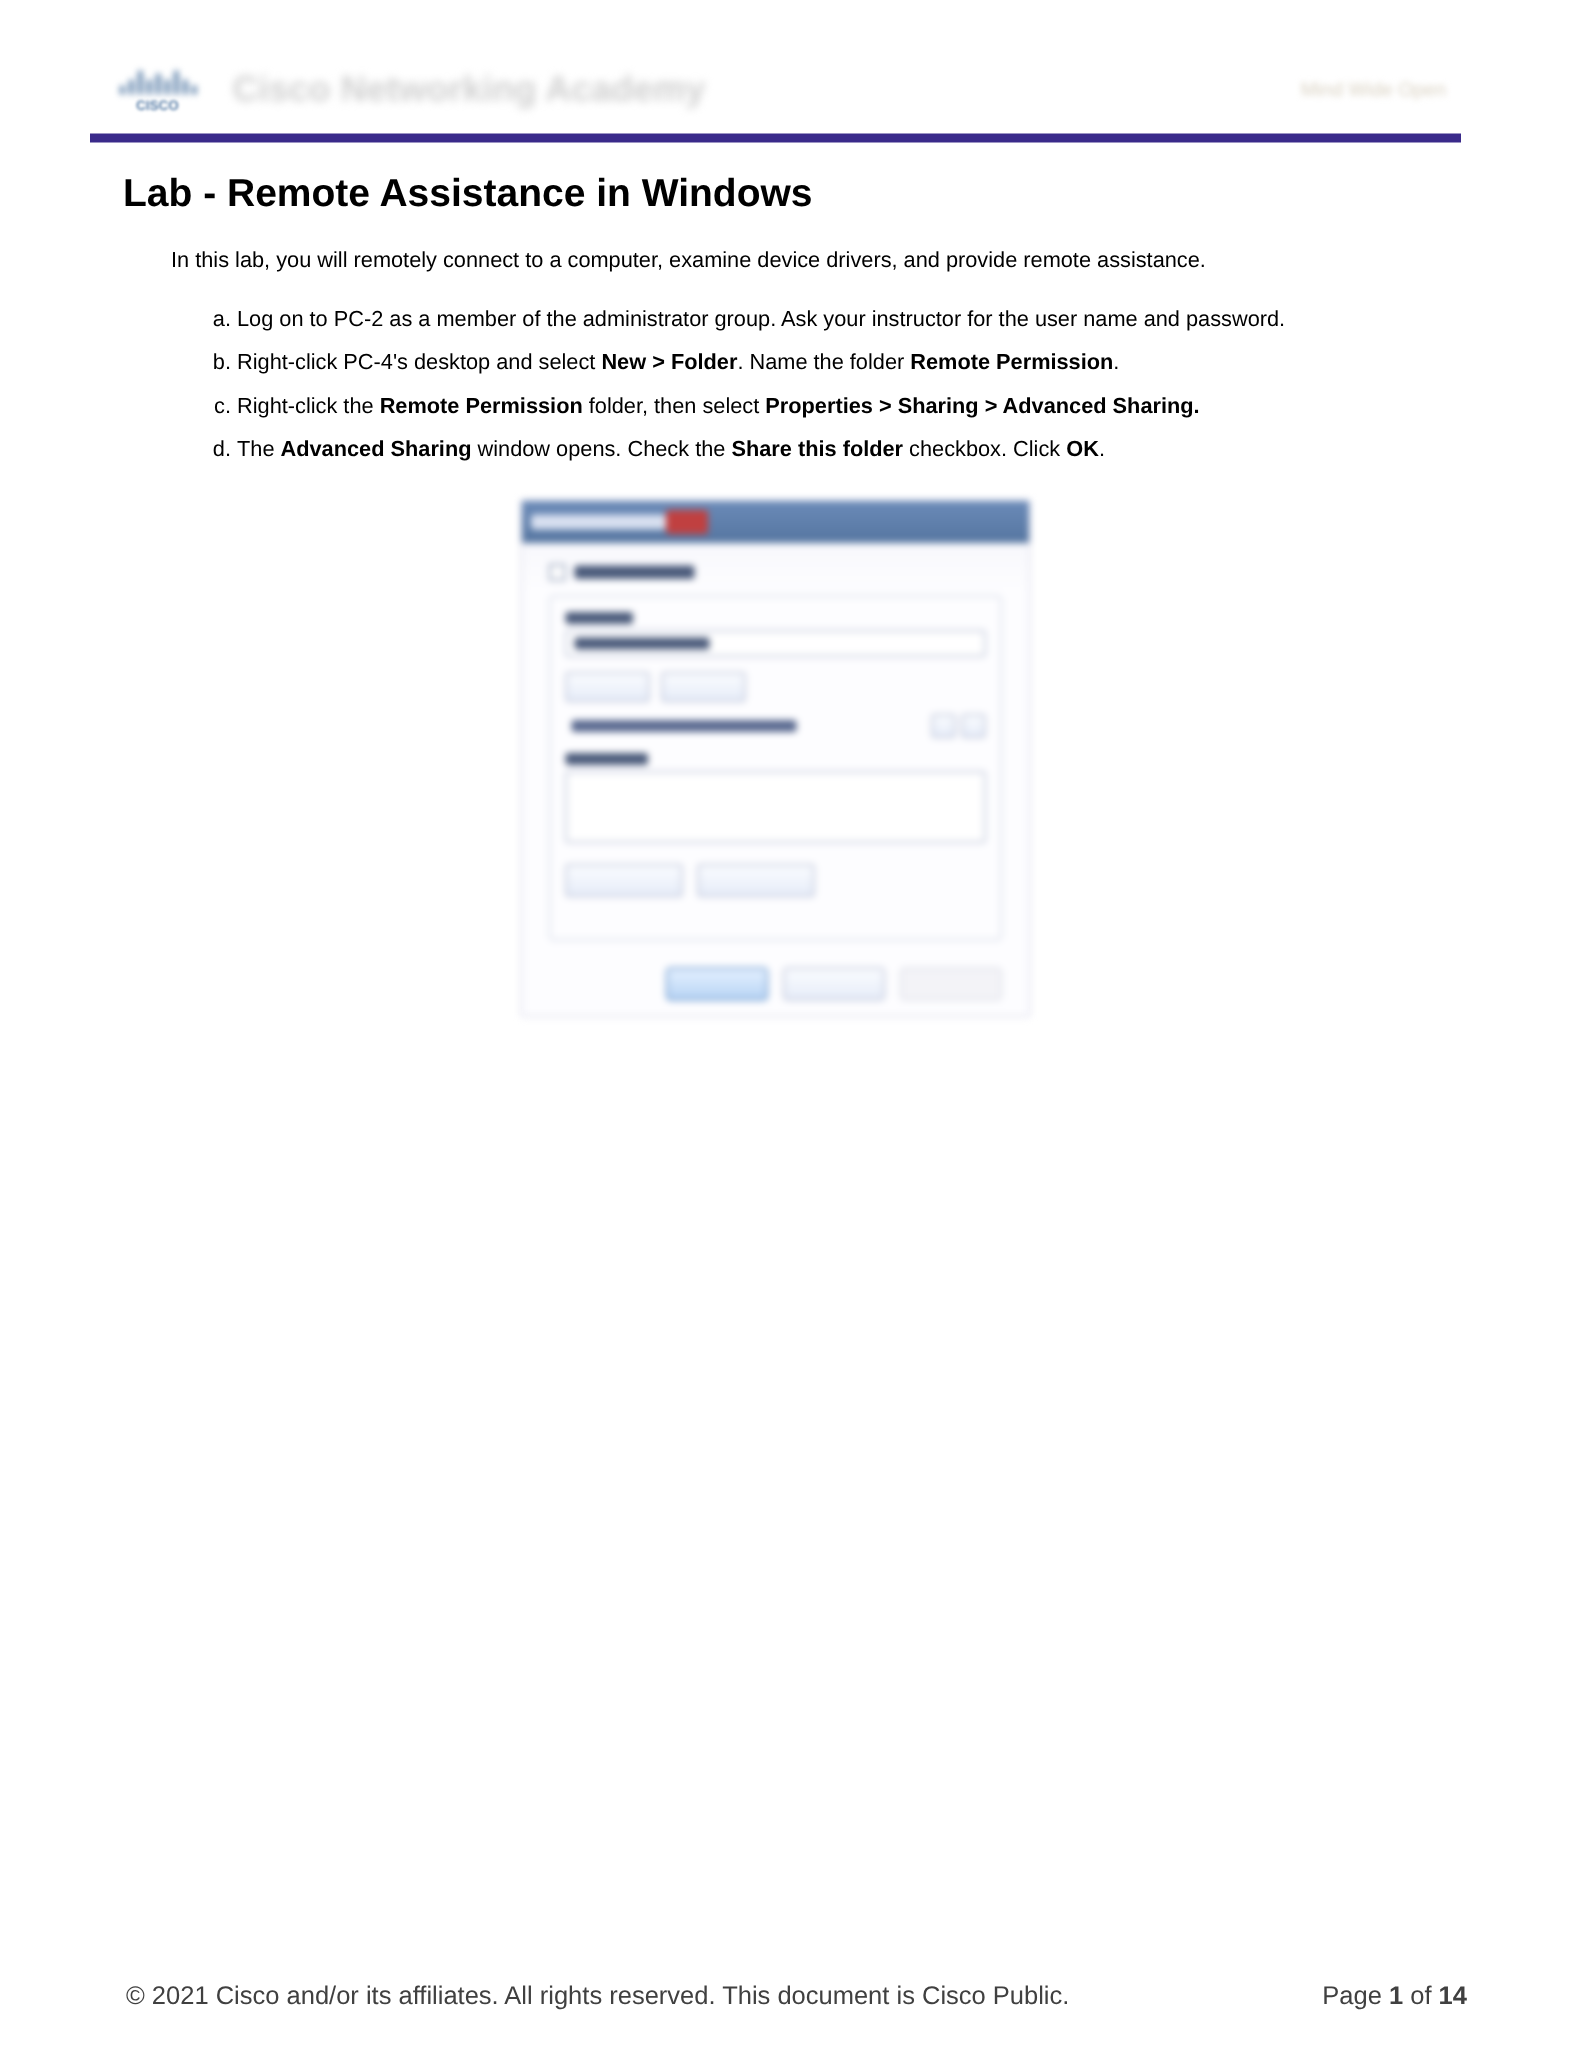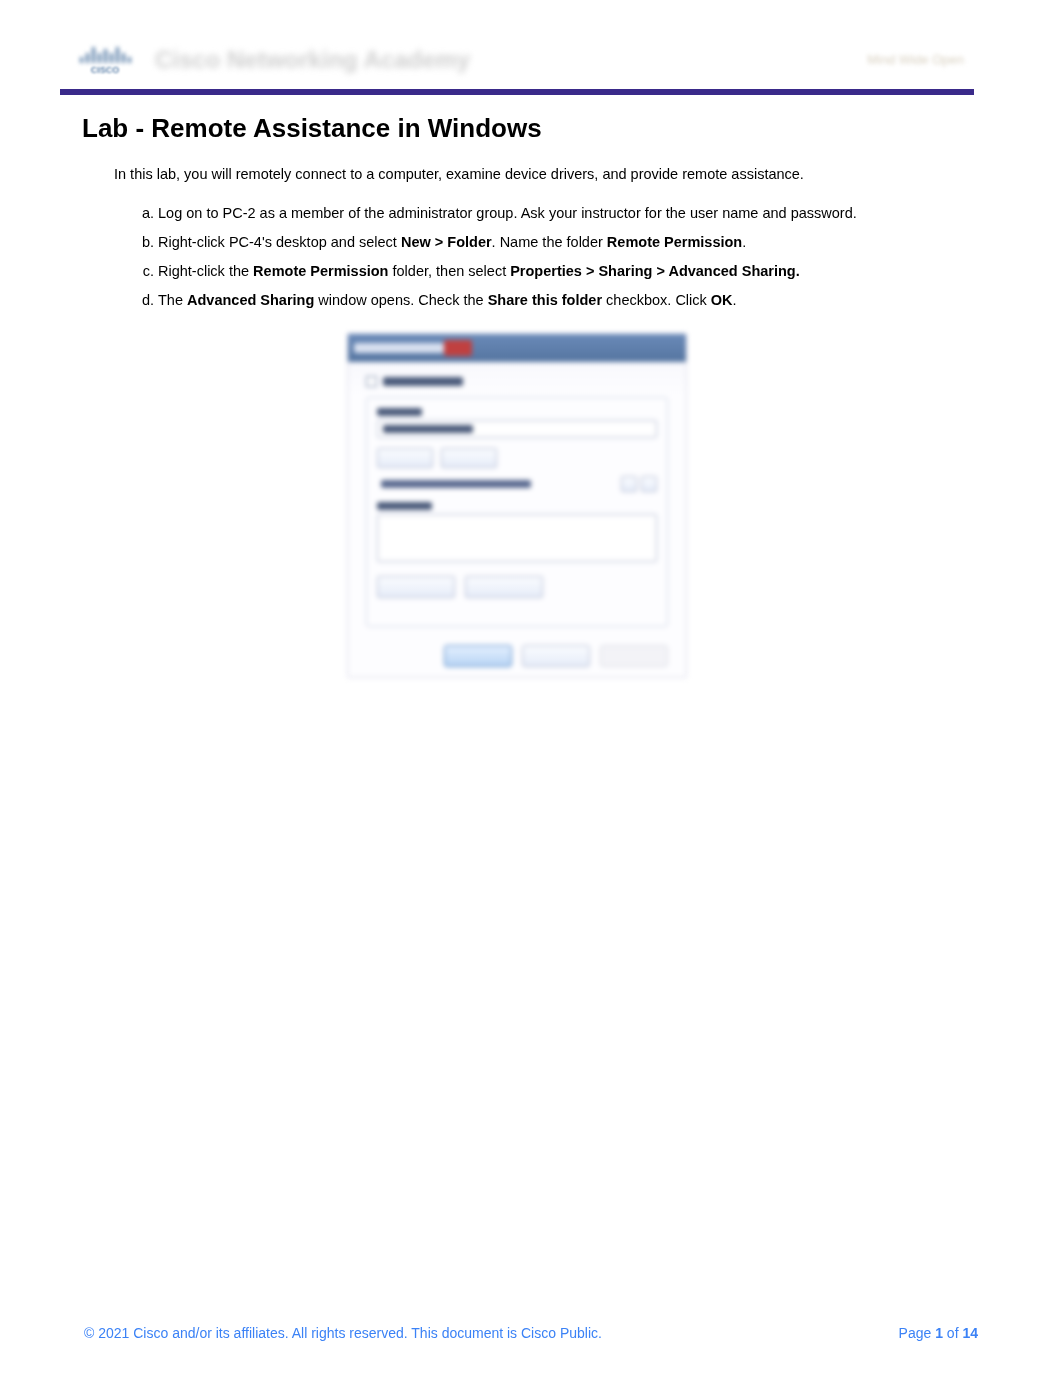--- a/index.html
+++ b/index.html
@@ -280,22 +280,22 @@
       background: linear-gradient(#fafcff,#e6ecf8);
       border-radius: 2px;
     }
     .footer {
       position: absolute;
       bottom: 36px;
       left: 84px;
       right: 84px;
       display: flex;
       justify-content: space-between;
-      font-size: 14px;
-      color: #3b82f6;
+      font-size: 17px;
+      color: #404040;
     }
   </style>
 </head>
 <body>
 
 <div class="page">
 
   <div class="header-banner">
     <div class="logo">
       <div class="logo-bars">

